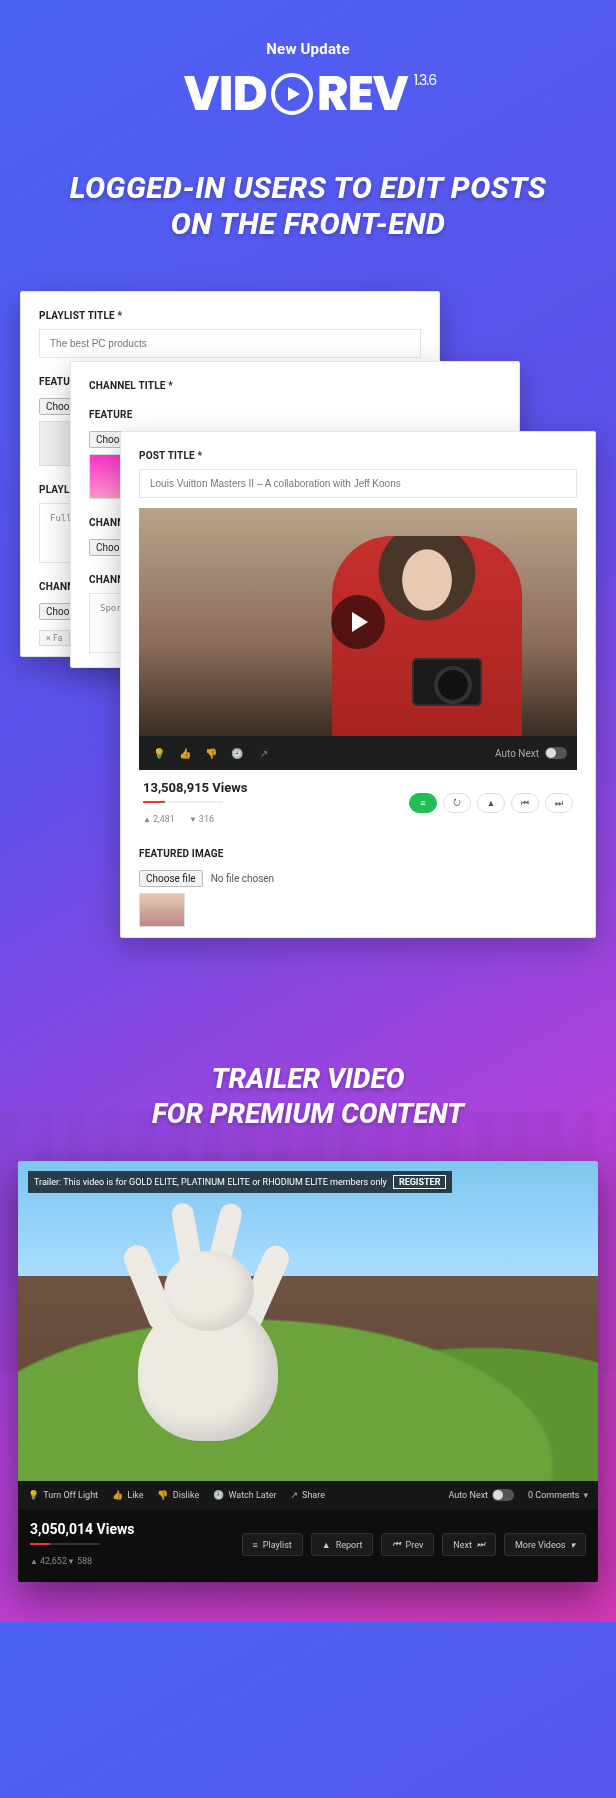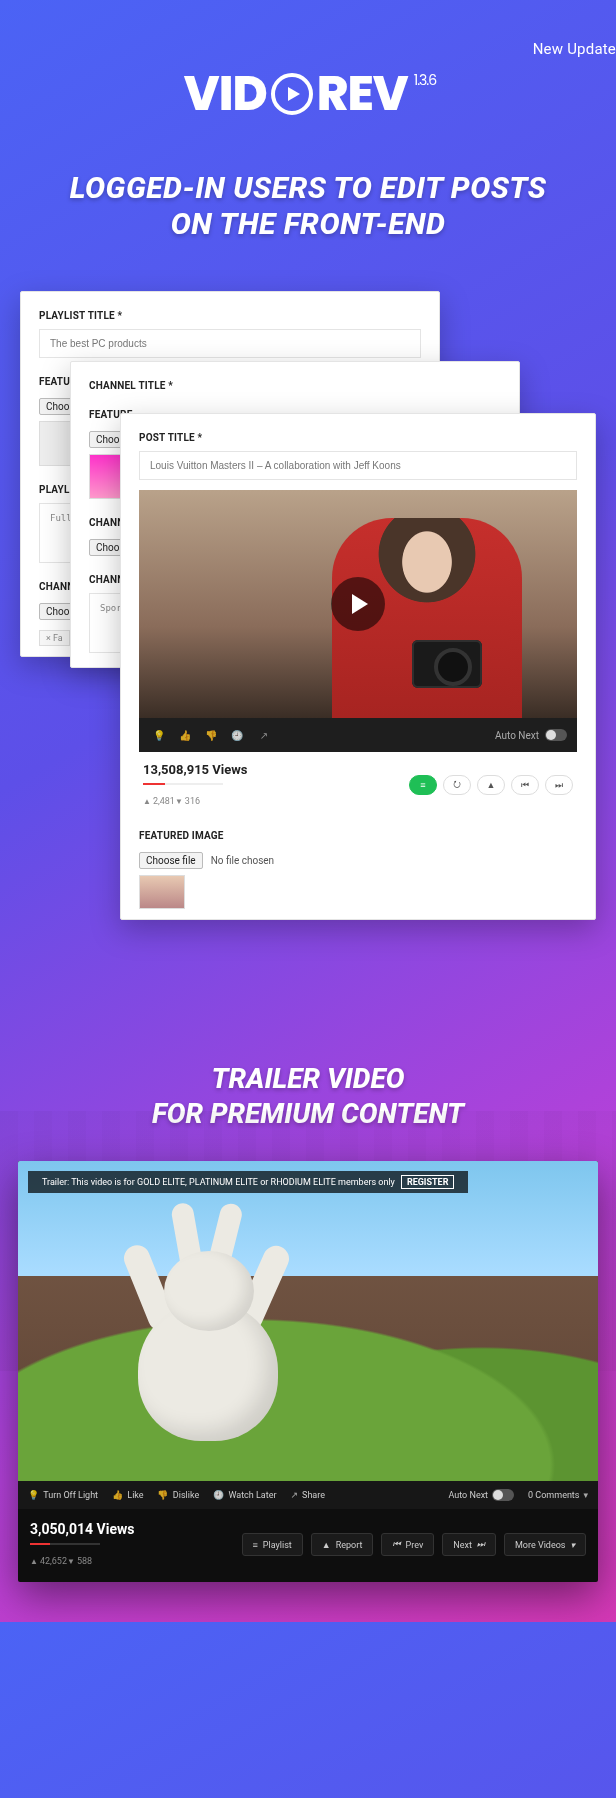--- a/index.html
+++ b/index.html
@@ -8,21 +8,21 @@
     width: 616px;
     margin: 0 auto;
     background: linear-gradient(150deg, #4b63f5 0%, #5d4fe8 40%, #b341d9 75%, #d438b5 100%);
     color: #fff;
     overflow: hidden;
   }
   .wrap { position: relative; }
 
   
   .hdr { text-align: center; padding: 40px 0 10px; }
-  .hdr .new { font-size: 15px; font-weight: 400; letter-spacing: .2px; text-align: right; }
+  .hdr .new { font-size: 15px; font-weight: 700; letter-spacing: .2px; }
   .logo {
     font-size: 48px; font-weight: 800; letter-spacing: -1px;
     display: inline-flex; align-items: center; gap: 2px;
     font-family: Poppins, Arial, sans-serif;
   }
   .logo .play {
     display: inline-block; width: 42px; height: 42px; border: 4px solid #fff;
     border-radius: 50%; position: relative; margin: 0 2px;
   }
   .logo .play::after {
@@ -60,21 +60,21 @@
   }
   .pill {
     display: inline-block; font-size: 9px; color: #888; border: 1px solid #ddd;
     background: #f7f7f7; padding: 2px 6px; margin: 2px 2px 0 0;
   }
   .thumb { width: 60px; height: 45px; background: #eee; border: 1px solid #ddd; margin-top:6px;}
 
   
   .c1 { left: 20px; top: 0; width: 420px; }
   .c2 { left: 70px; top: 70px; width: 450px; }
-  .c3 { left: 120px; top: 122px; width: 476px; }
+  .c3 { left: 120px; top: 140px; width: 476px; }
 
   
   .player {
     position: relative; width: 100%; height: 228px; margin-top: 10px;
     background: linear-gradient(180deg,#b9a28a 0%, #8a6c5a 60%, #3a2d25 100%);
     overflow: hidden;
   }
   .player .girl{
     position:absolute; right:55px; bottom:0; width:190px; height:200px;
     background:
@@ -108,21 +108,21 @@
   .pbar .ic { width: 22px; text-align: center; opacity: .8; }
   .pbar .ic.on { color: #2bd35a; }
   .autonext { display:flex; align-items:center; gap:6px; }
   .toggle { width: 22px; height: 12px; background: #555; border-radius: 6px; position: relative; }
   .toggle::after { content:""; position:absolute; left:1px; top:1px; width:10px; height:10px; background:#ddd; border-radius:50%; }
 
   .stats { display:flex; align-items:center; justify-content:space-between; padding: 10px 4px; }
   .views .v { font-size: 13px; font-weight: 700; color:#222; }
   .views .bar { width: 80px; height: 2px; background: #eee; margin: 6px 0 4px; position: relative; }
   .views .bar::before{ content:""; position:absolute; left:0; top:0; width:22px; height:2px; background:#e33; }
-  .views .lk { font-size: 9px; color:#888; display:inline-flex; text-align:center;}
+  .views .lk { font-size: 9px; color:#888; display:inline-flex; gap:14px;text-align:center;}
   .views .lk span::before{content:"▲ "; font-size:8px; color:#888;}
   .views .lk span.d::before{content:"▼ "; }
   .ctrls { display:flex; gap:6px; }
   .ctrls .b {
     width: 28px; height: 20px; border:1px solid #ddd; border-radius: 10px;
     display:flex; align-items:center; justify-content:center; font-size:9px; color:#555;
   }
   .ctrls .b.gr { background:#1fbf56; border-color:#1fbf56; color:#fff; }
 
   .feat { margin-top: 12px; }
@@ -145,21 +145,21 @@
 
   
   .h2 {
     font-size: 28px; font-weight: 800; font-style: italic; text-align:center;
     margin: 70px 20px 30px; line-height:1.25; text-shadow: 0 2px 4px rgba(0,0,0,.25);
   }
   .trailer { background:#0e0e0e; color:#bbb; margin: 0 18px 40px; border-radius:2px;
     box-shadow:0 14px 40px rgba(0,0,0,.45); overflow:hidden; }
   .tmsg {
     position:absolute; left:10px; top:10px;
-    background: rgba(0,0,0,.7); color:#fff; font-size:9px; padding:4px 14px;
+    background: rgba(0,0,0,.7); color:#fff; font-size:9px; padding:4px 6px;
     display:flex; align-items:center; gap:6px;
   }
   .tmsg .reg { border:1px solid #fff; padding:1px 5px; font-weight:700; }
   .tvideo {
     position: relative; height: 320px;
     background:
       
       linear-gradient(180deg,#7ec6ee 0%, #a9dcff 35%, #a9dcff 36%, transparent 36%),
       
       radial-gradient(ellipse 500px 240px at 40% 95%, #6aa43a 0 60%, transparent 61%),

